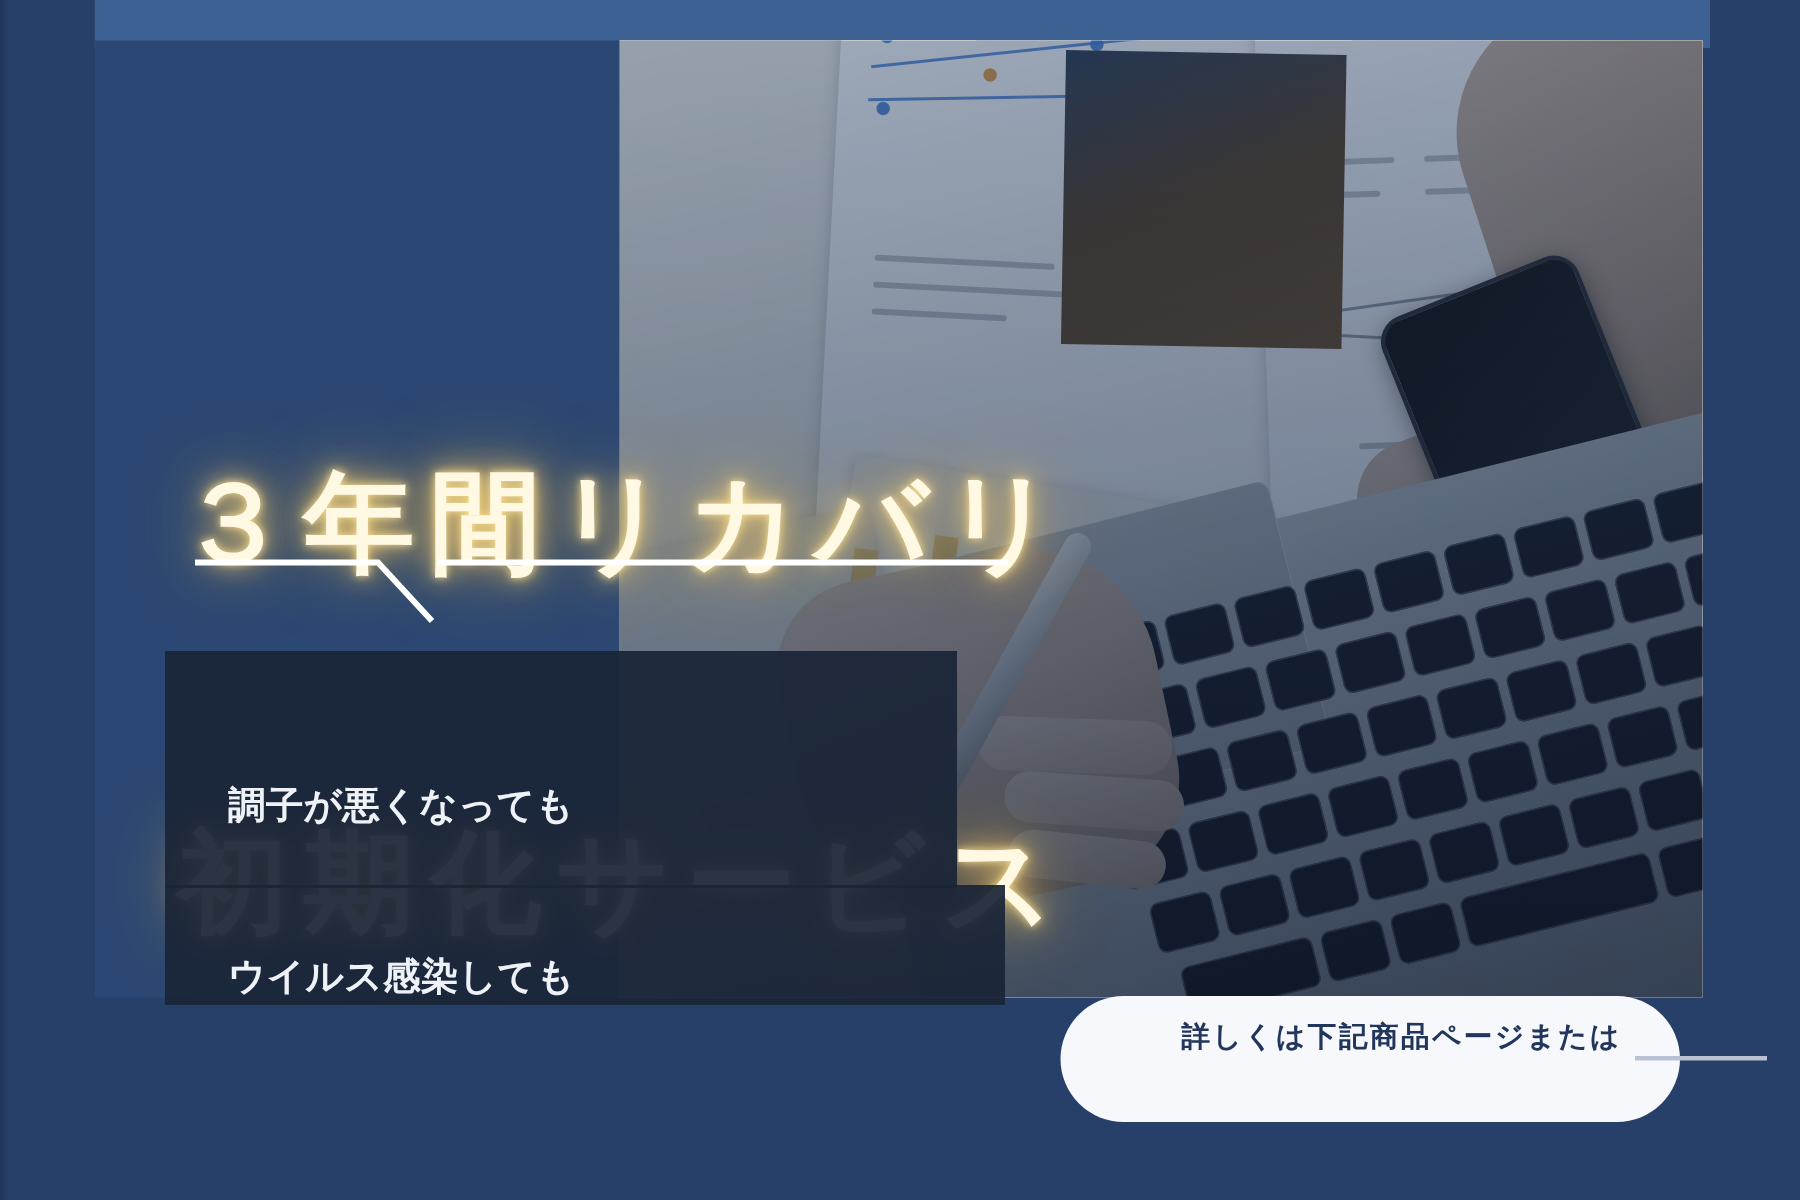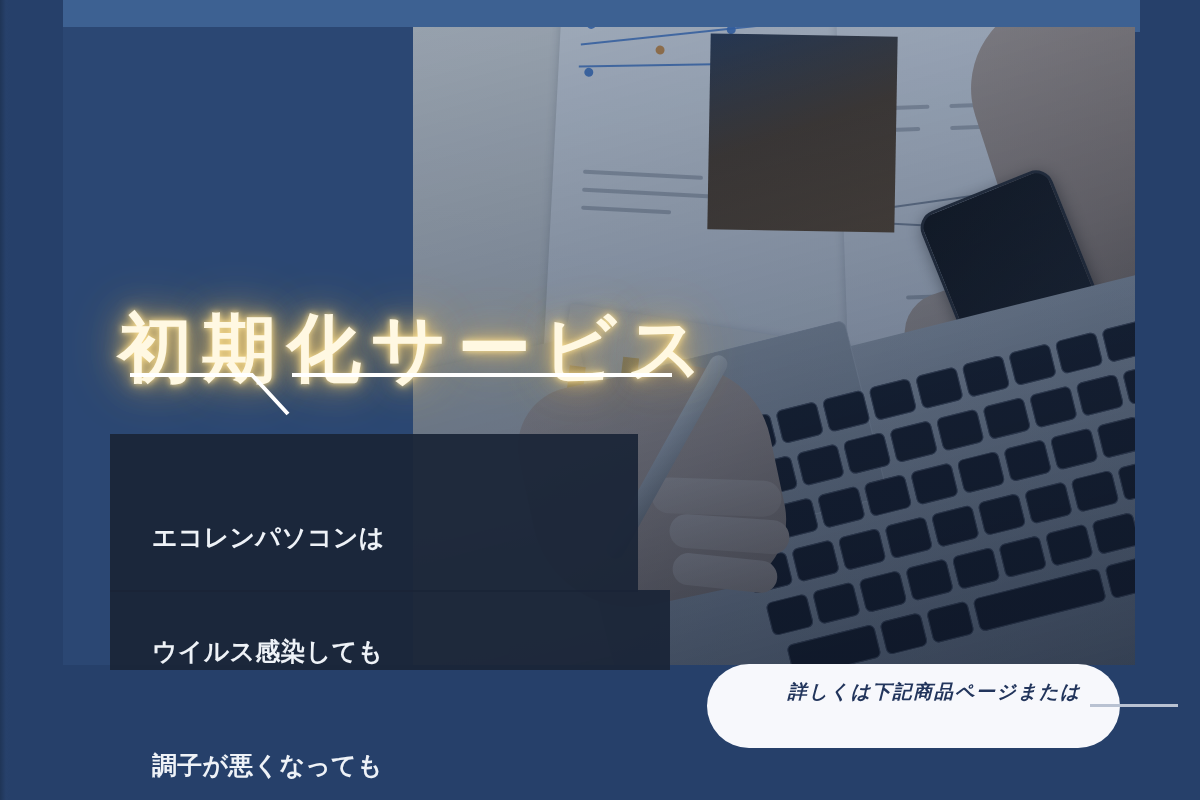--- a/index.html
+++ b/index.html
@@ -285,21 +285,20 @@
     position: absolute;
     left: 707px;
     top: 664px;
     width: 413px;
     height: 84px;
     background: #f7f8fc;
     border-radius: 42px;
     display: flex;
     align-items: center;
     justify-content: center;
-    font-style: italic;
   }
   .pill-text {
     font-size: 19px;
     line-height: 29px;
     font-weight: 700;
     letter-spacing: .09em;
     color: #22355c;
     text-align: center;
     white-space: pre;
   }
@@ -446,34 +445,34 @@
       <div class="photo-tint"></div>
       <div class="photo-tint2"></div>
     </div>
   </div>
 
   <div class="left-slab"></div>
   <div class="left-slab-2"></div>
   <div class="bg-navy-edge"></div>
 
   <div class="headline">
+    <span class="ln">３年間リカバリ</span>
     <span class="ln">初期化サービス</span>
   </div>
 
   <svg class="bracket" viewBox="0 0 1200 800" xmlns="http://www.w3.org/2000/svg">
     <path d="M130 375 L252 375 L288 414" fill="none" stroke="#ffffff" stroke-width="4"></path>
     <line x1="292" y1="375" x2="672" y2="375" stroke="#ffffff" stroke-width="4"></line>
   </svg>
 
   <div class="info-panel"></div>
   <div class="info-panel-2"></div>
   <div class="info-text">
-    <span class="line">エコレンパソコンは</span>
+    <span class="line">調子が悪くなっても</span>
     <span class="line">ウイルス感染しても</span>
-    <span class="line">調子が悪くなっても</span>
     
     
     
   </div>
 
   <div class="pill">
     <div class="pill-text">
       <span>詳しくは下記商品ページまたは</span><br>
     </div>
   </div>

